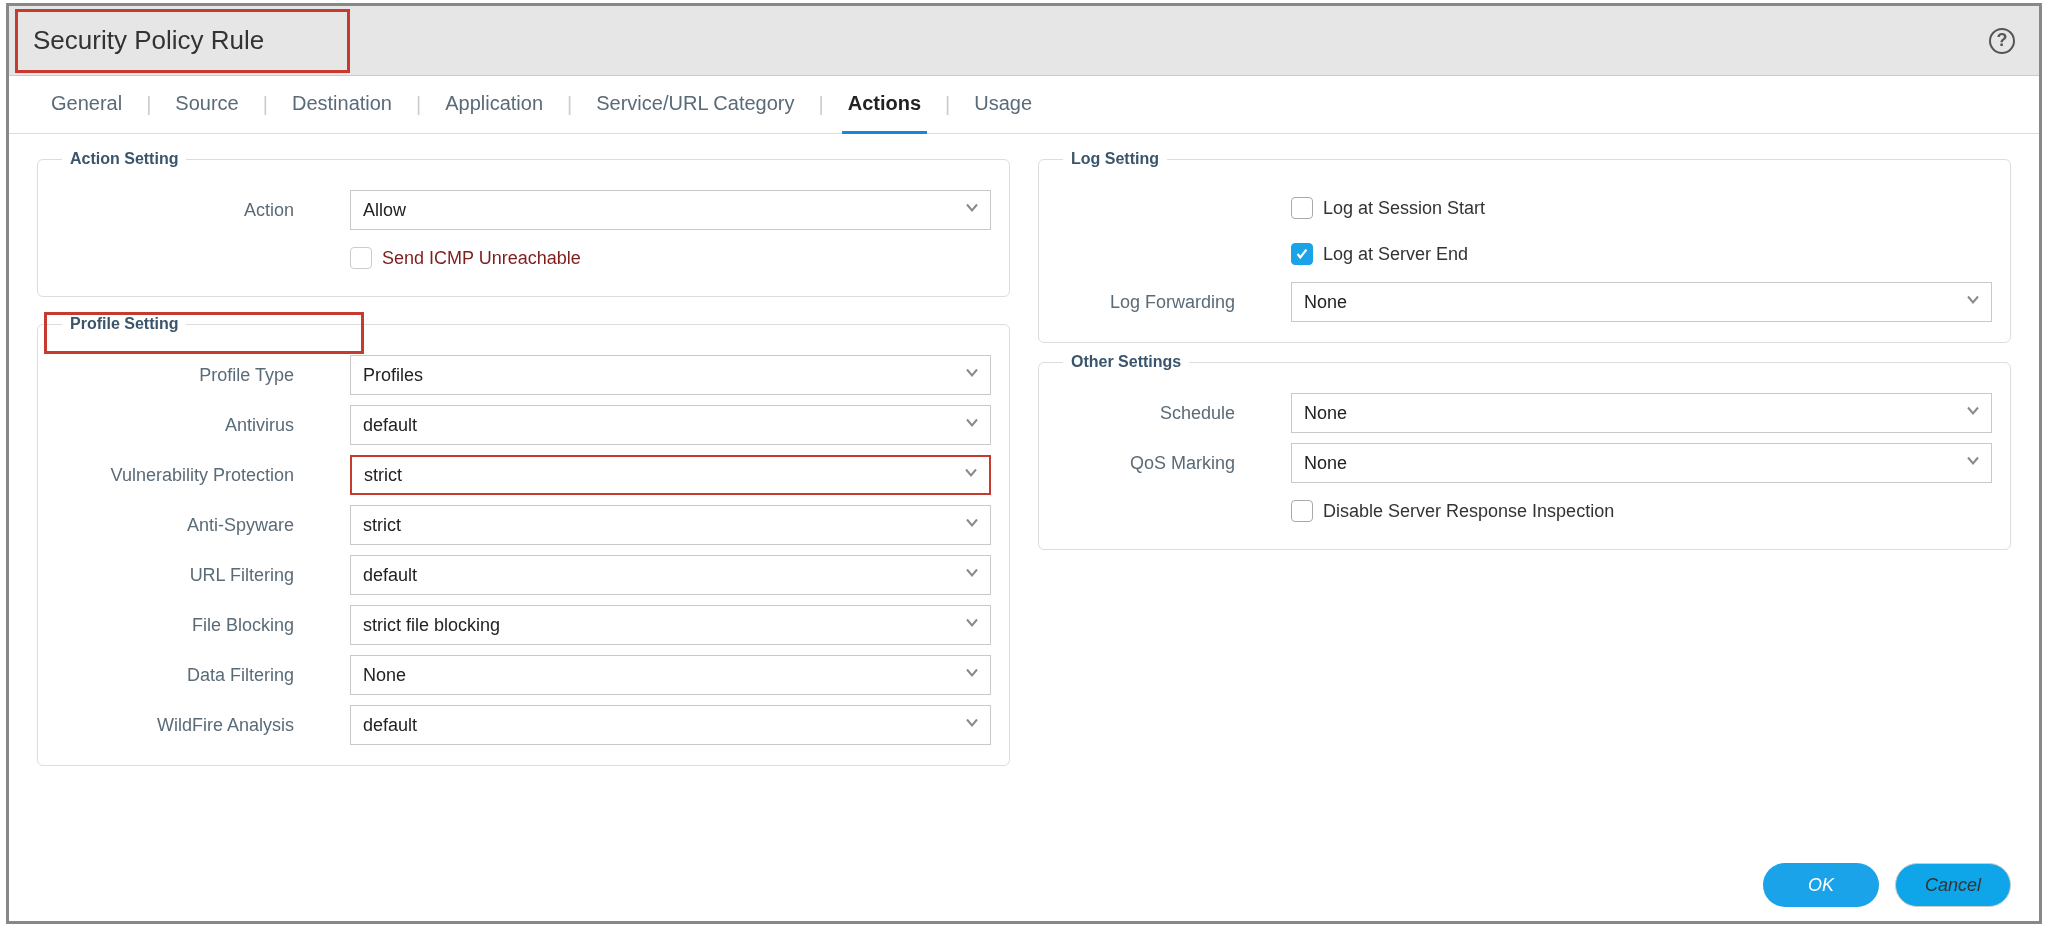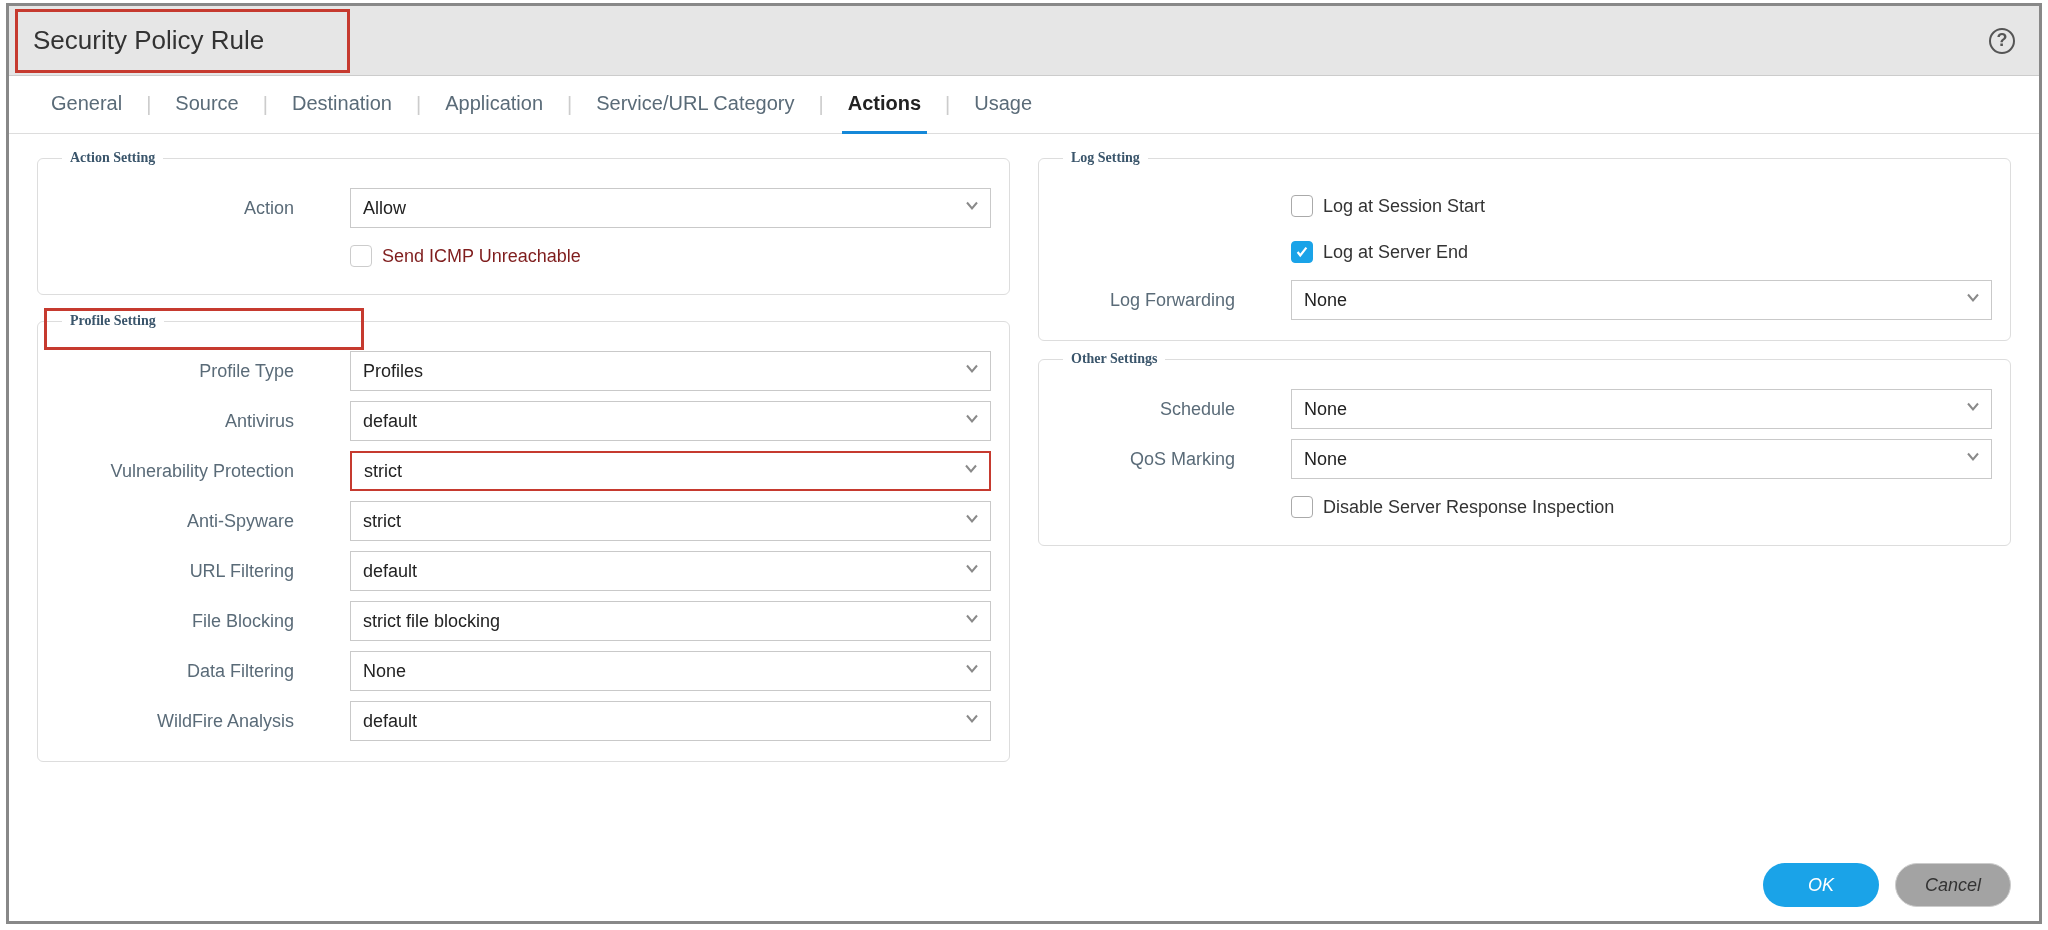--- a/index.html
+++ b/index.html
@@ -75,25 +75,24 @@
   .col-left { flex: 1; display: flex; flex-direction: column; gap: 18px; }
   .col-right { flex: 1; display: flex; flex-direction: column; gap: 10px; }
   fieldset.group {
     border: 1px solid #ddd;
     border-radius: 6px;
     padding: 22px 18px 20px 18px;
     position: relative;
   }
   fieldset.group > legend {
     padding: 0 8px;
-    font-size: 14px;
+    font-size: 16px;
     font-weight: 600;
     color: #3a556b;
     margin-left: 6px;
-    font-family: Liberation Serif, serif;
   }
   .row {
     display: flex;
     align-items: center;
     margin-bottom: 10px;
   }
   .row:last-child { margin-bottom: 0; }
   .row-label {
     width: 250px;
     text-align: right;
@@ -161,21 +160,21 @@
     border-radius: 22px;
     font-size: 18px;
     display: flex; align-items: center; justify-content: center;
     cursor: pointer;
     font-style: italic;
   }
   .btn-primary {
     background: #1aa3e8; color: #fff; border: none;
   }
   .btn-secondary {
-    background: #a3a3a3; color: #333; border: 1px solid #ccc;
+    background: #0ea5e9; color: #333; border: 1px solid #ccc;
   }
   svg.chev-svg { width: 16px; height: 16px; }
   svg.check-svg { width: 14px; height: 14px; }
 </style>
 </head>
 <body>
 
 <div class="dialog">
 
   <div class="highlight-title hl-title"></div>

